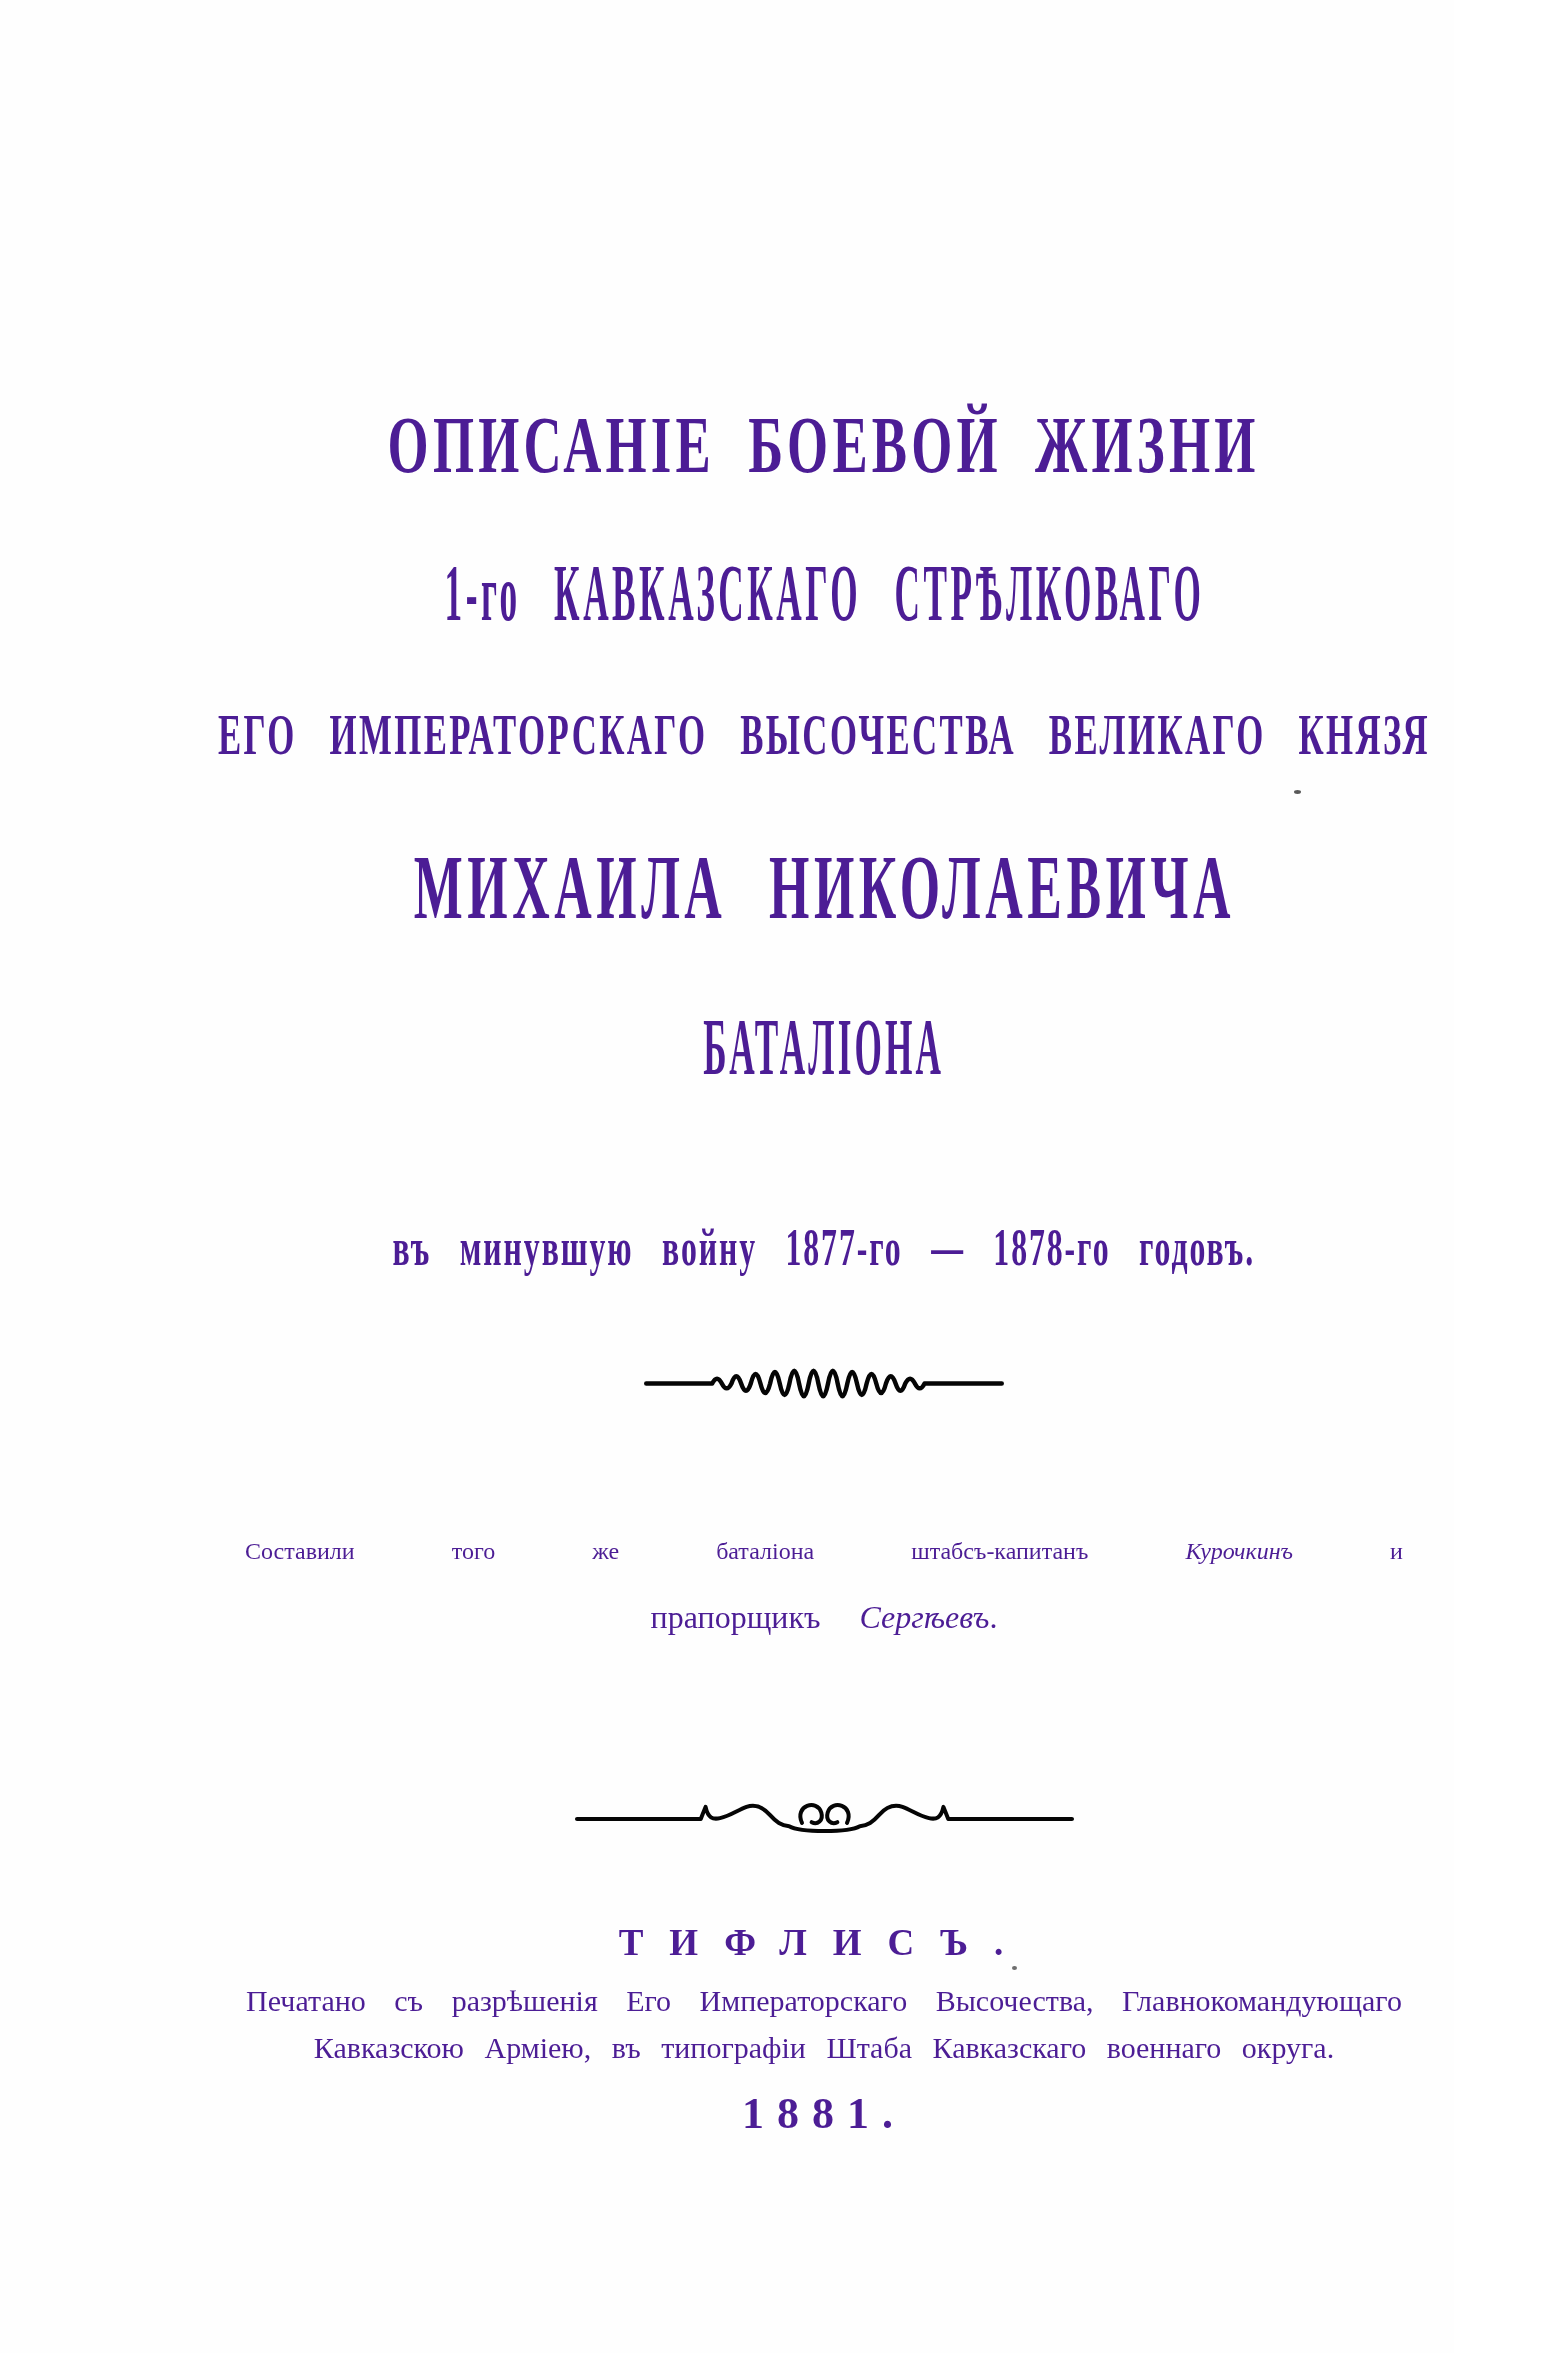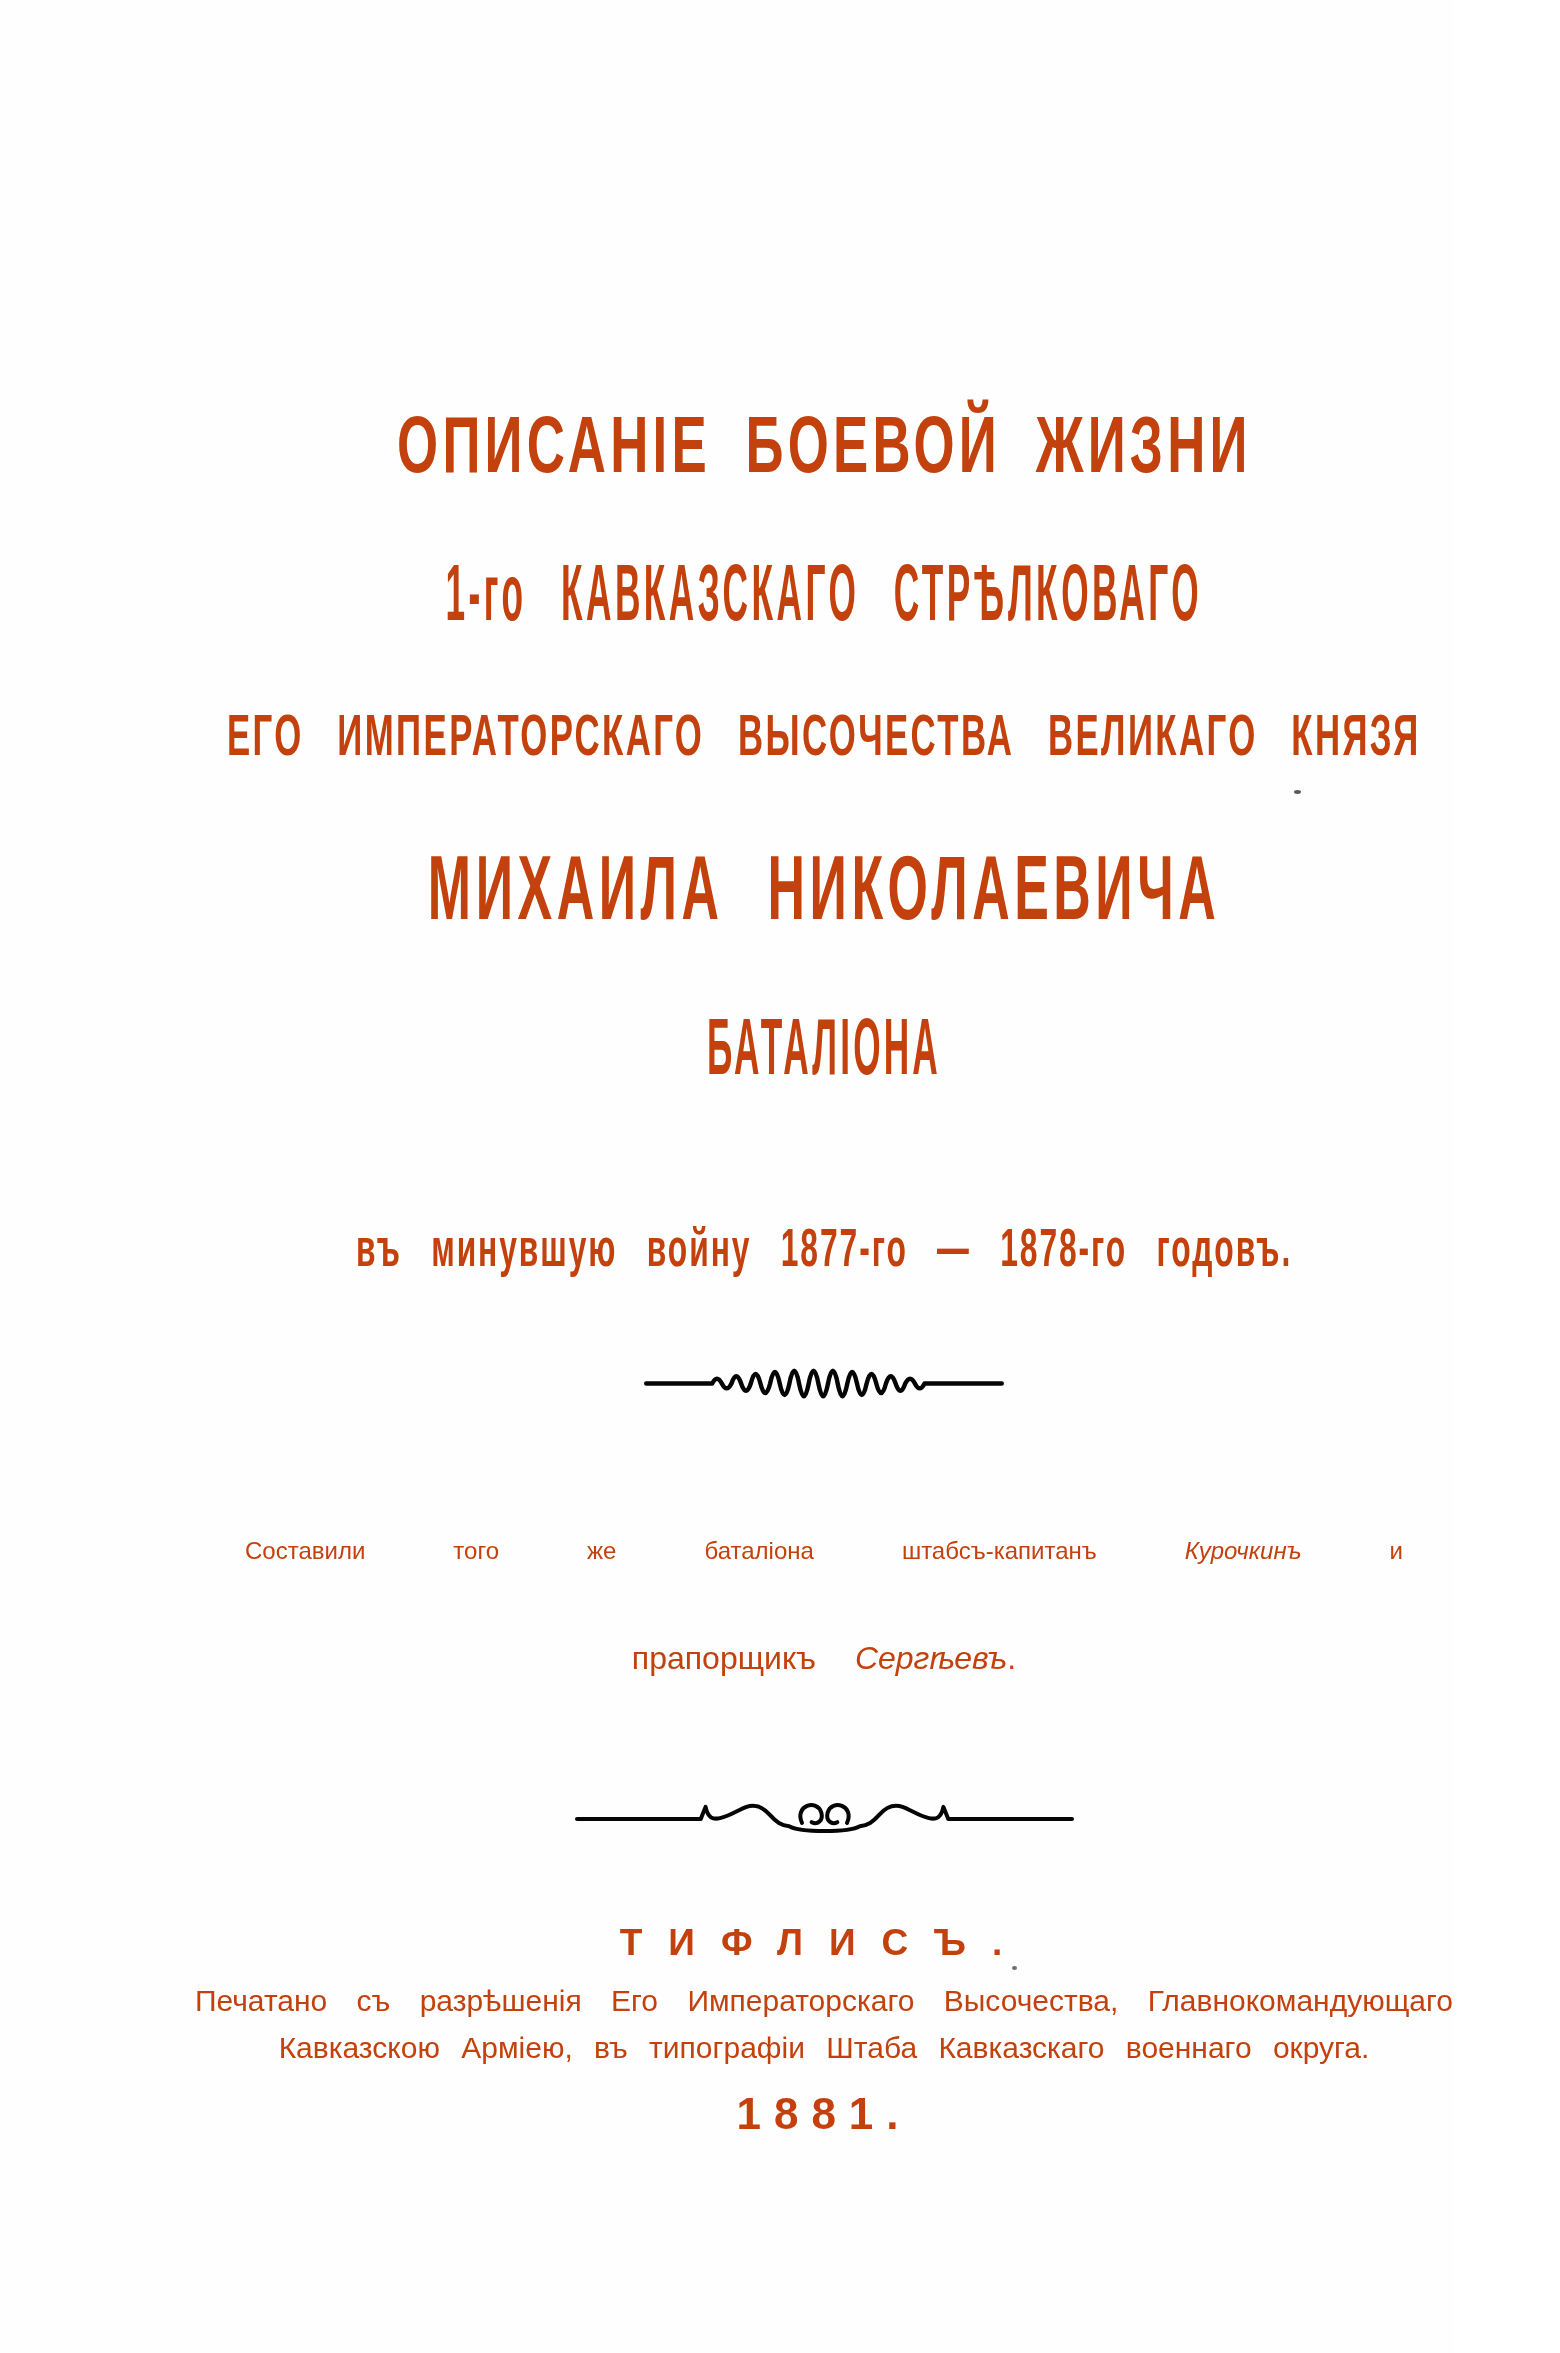--- a/index.html
+++ b/index.html
@@ -1,22 +1,22 @@
 <!DOCTYPE html>
 <html style="font-size:13px"><head>
 <meta charset="utf-8">
 <style>
   html, body { margin: 0; padding: 0; background: #ffffff; }
   #page {
     position: relative;
     width: 1454px;
     height: 2354px;
     background: #fefefe;
-    color: #c2410c;
-    font-family: Liberation Sans, sans-serif;
+    color: #4c1d95;
+    font-family: Liberation Serif, serif;
     overflow: hidden;
   }
   .line {
     position: absolute;
     left: 88px;
     width: 1472px;
     display: flex;
     justify-content: center;
     white-space: nowrap;
     line-height: 1;
@@ -51,21 +51,21 @@
   .orn path { stroke: #050505; fill: none; stroke-linecap: round; stroke-linejoin: round; }
 
   #authors-line1 { top: 1539px; }
   #authors-line1 .words {
     width: 1158px;
     display: flex;
     justify-content: space-between;
     align-items: baseline;
     font-size: 24px;
   }
-  #authors-line2 { top: 1601px; font-size: 32px; align-items: baseline; margin-top: 41px; }
+  #authors-line2 { top: 1601px; font-size: 32px; align-items: baseline; }
   .italic { font-style: italic; }
   #authors-line2 .italic { margin-left: 39px; }
 
   #city-line { top: 1924px; }
   #city-line .t { font-size: 37px; font-weight: 700; letter-spacing: 26px; }
 
   #imprint-line1 { top: 1986px; font-size: 30px; word-spacing: 21px; }
   #imprint-line2 { top: 2033px; font-size: 30px; word-spacing: 13px; }
 
   #year-line { top: 2092px; }

